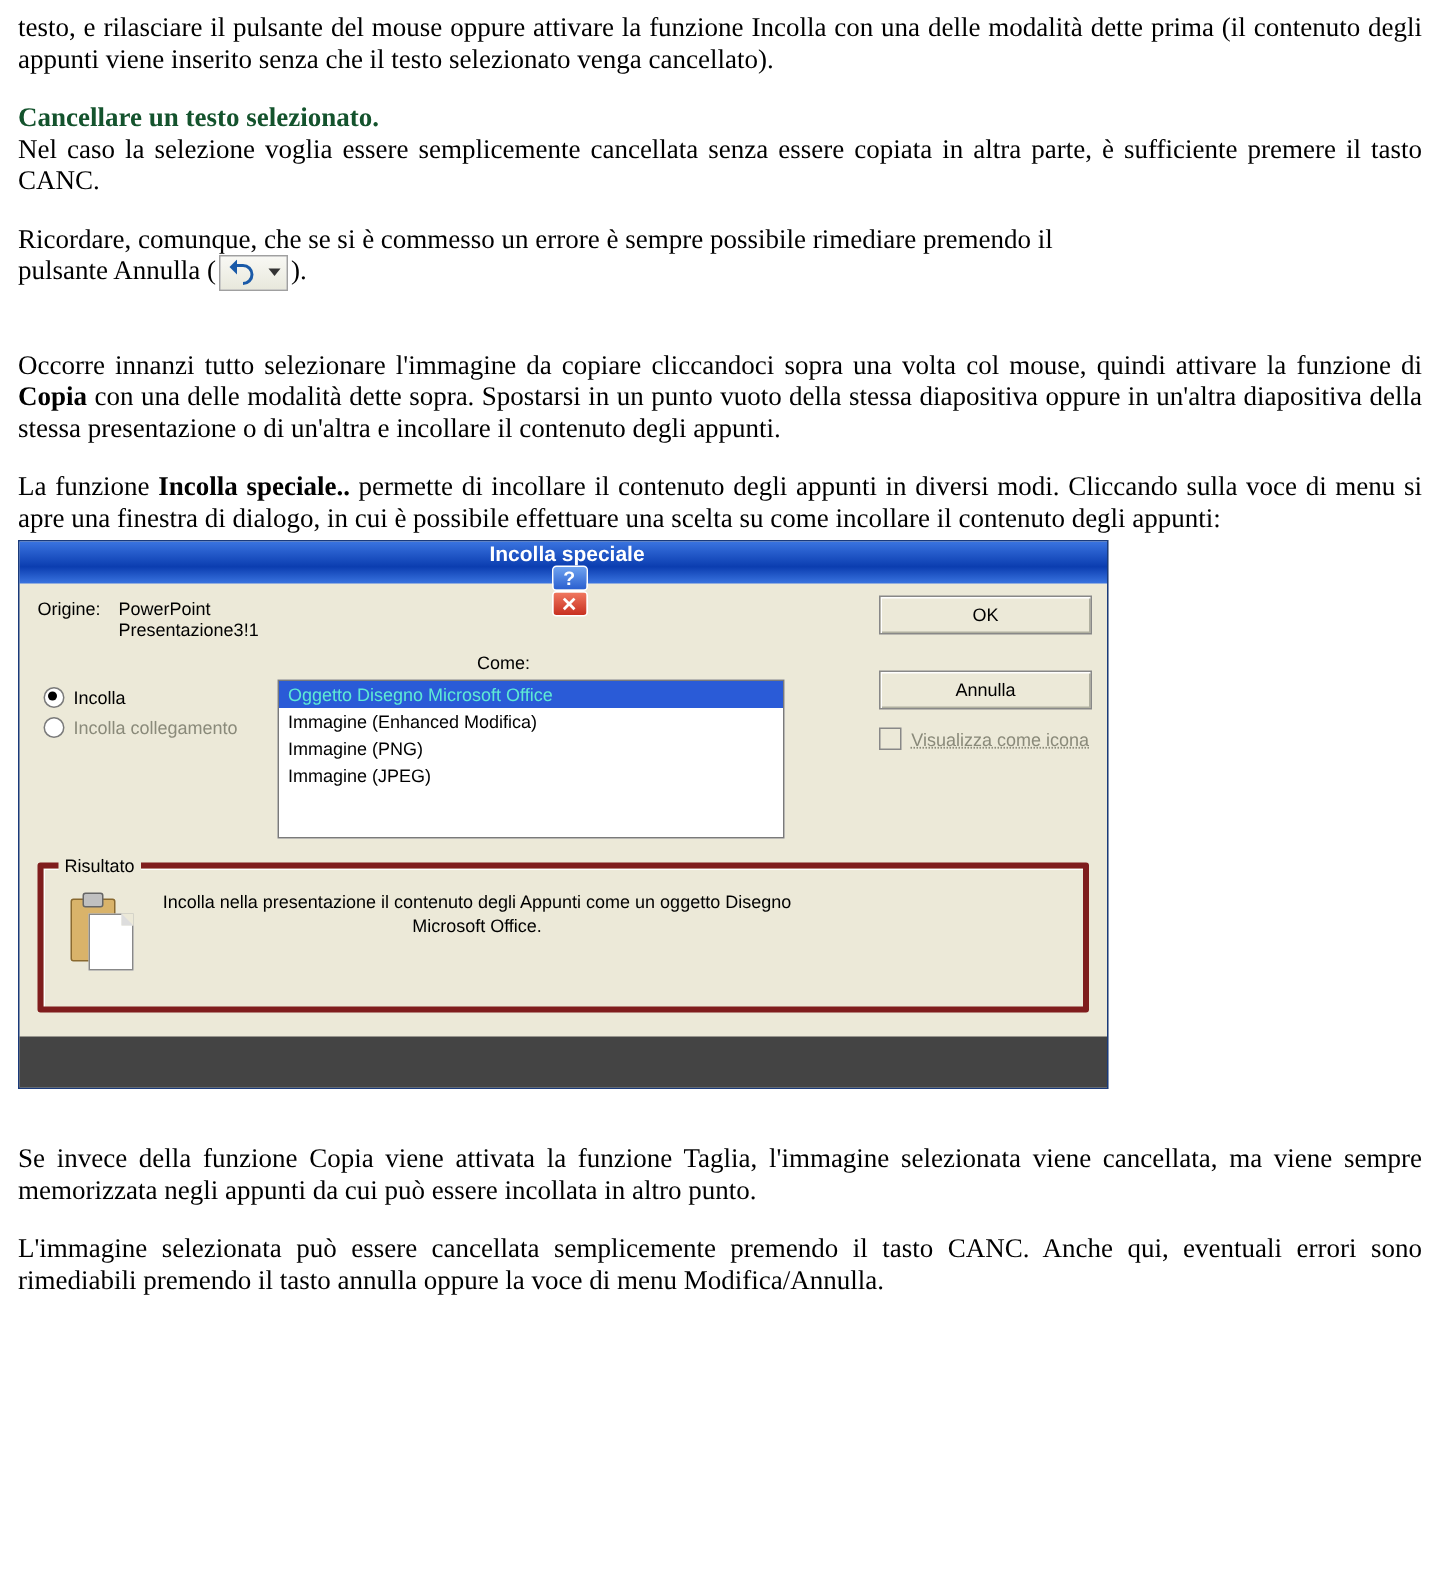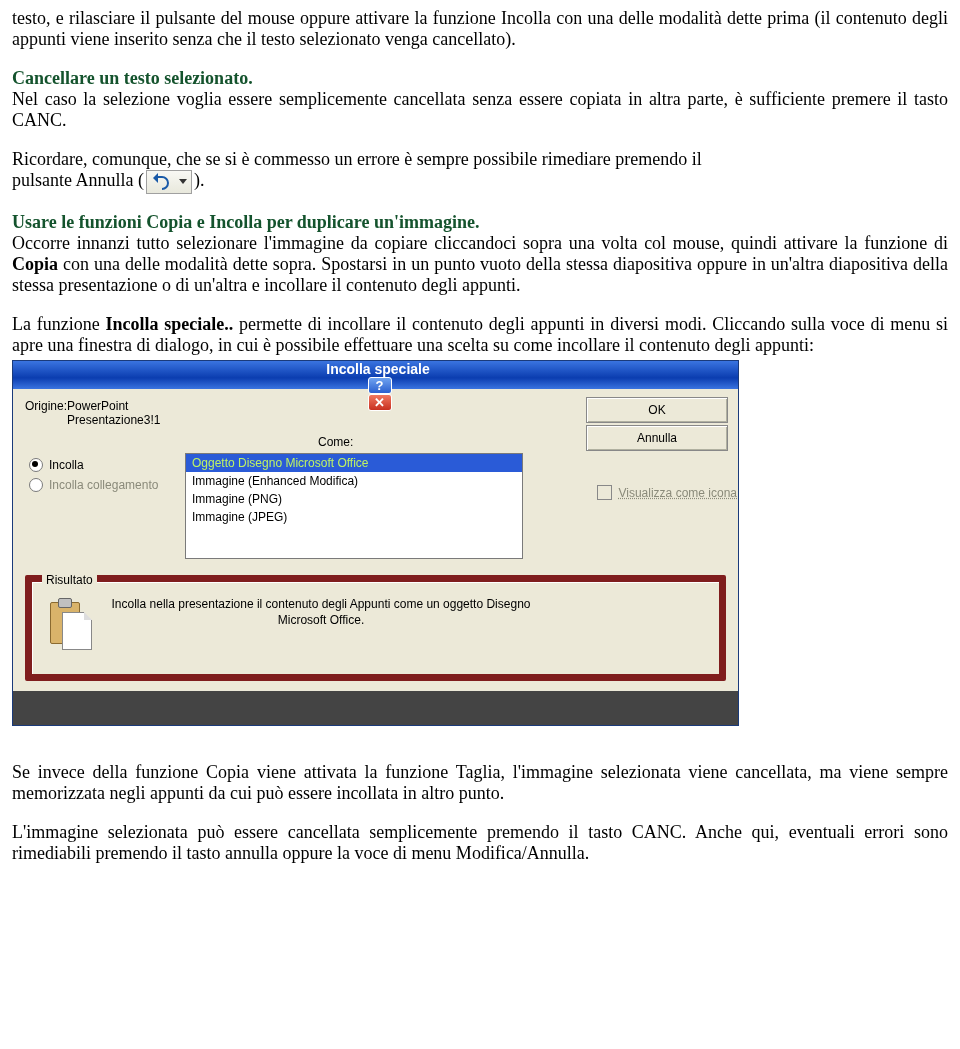--- a/index.html
+++ b/index.html
@@ -61,21 +61,21 @@
     border: 1px solid #fff;
     border-radius: 3px;
     display: flex; align-items: center; justify-content: center;
     font-weight: bold;
     font-size: 13px;
   }
   .winbtn.help { background: linear-gradient(#6fa3f0,#2a5fcf); color:#fff; }
   .winbtn.close { background: linear-gradient(#f07860,#c83020); color:#fff; }
 
   .dlg-body { position: relative; padding: 10px 12px 14px 12px; min-height: 278px; }
-  .origin-row { display:flex; }
+  .origin-row { display:flex; gap:12px; }
   .origin-lbl { color:#000; }
   .origin-val { }
 
   .come-lbl { position:absolute; left:305px; top:46px; }
 
   .radios { position:absolute; left:16px; top:66px; }
   .radio-row { display:flex; align-items:center; height:20px; }
   .radio-dot {
     width:12px; height:12px; border:1px solid #7a7a7a; border-radius:50%;
     background:#fff; margin-right:6px; position:relative;
@@ -86,35 +86,35 @@
   }
   .disabled { color:#8a8a7a; }
 
   .listbox {
     position:absolute; left:172px; top:64px;
     width:336px; height:104px;
     background:#fff; border:1px solid #7a7a7a;
     overflow:hidden;
   }
   .listbox .item { padding:2px 6px; white-space:nowrap; }
-  .listbox .item.selected { background:#2a5bd7; color:#bef264; }
+  .listbox .item.selected { background:#2a5bd7; color:#5eead4; }
 
   .rbuttons { position:absolute; right:12px; top:8px; width:140px; }
   .btn {
-    height:24px; width:140px; margin-bottom:2px;
+    height:24px; width:140px; margin-bottom:24px;
     background:#ece9d8; border:1px solid #888;
     box-shadow: inset 1px 1px 0 #fff, inset -1px -1px 0 #b0b0a0;
     display:flex; align-items:center; justify-content:center;
   }
-  .chk-row { position:absolute; right:1px; top:96px; display:flex; align-items:center; gap:6px; }
+  .chk-row { position:absolute; right:12px; top:96px; display:flex; align-items:center; gap:6px; }
   .chkbox { width:13px; height:13px; border:1px solid #888; background:#ece9d8; }
 
   .fieldset {
     position:absolute; left:12px; top:186px; right:12px; height:92px;
-    border:7px solid #7f1d1d; border-radius:2px;
+    border:4px solid #7f1d1d; border-radius:2px;
     box-shadow: inset 1px 1px 0 #fff;
   }
   .fieldset .legend {
     position:absolute; left:10px; top:-9px; background:#ece9d8; padding:0 4px;
   }
   .result-row { display:flex; gap:14px; padding:14px 14px; align-items:flex-start; }
   .paste-icon {
     width:46px; height:52px; position:relative; flex:0 0 auto;
   }
   .paste-icon .board {
@@ -159,21 +159,21 @@
       <path d="M12 4 L6 4" fill="none" stroke="#1a5aa8" stroke-width="2"></path>
       <path d="M8 0 L3 5 L8 10 Z" fill="#1a5aa8"></path>
     </svg>
     <span class="chev"></span>
   </span><span>).</span>
 </p>
 
 <div class="space"></div>
 
 <p class="justify">
-  <span class="blue-bold">Usare le funzioni Copia e Incolla per duplicare un'immagine.</span><br>
+  <br>
   <span>Occorre innanzi tutto selezionare l'immagine da copiare cliccandoci sopra una volta col mouse, quindi attivare la funzione di </span><b>Copia</b><span> con una delle modalità dette sopra. Spostarsi in un punto vuoto della stessa diapositiva oppure in un'altra diapositiva della stessa presentazione o di un'altra e incollare il contenuto degli appunti.</span>
 </p>
 
 <div class="space"></div>
 
 <p class="justify">
   <span>La funzione </span><b>Incolla speciale..</b><span> permette di incollare il contenuto degli appunti in diversi modi. Cliccando sulla voce di menu si apre una finestra di dialogo, in cui è possibile effettuare una scelta su come incollare il contenuto degli appunti:</span>
 </p>
 
 <div class="dialog-wrap">

